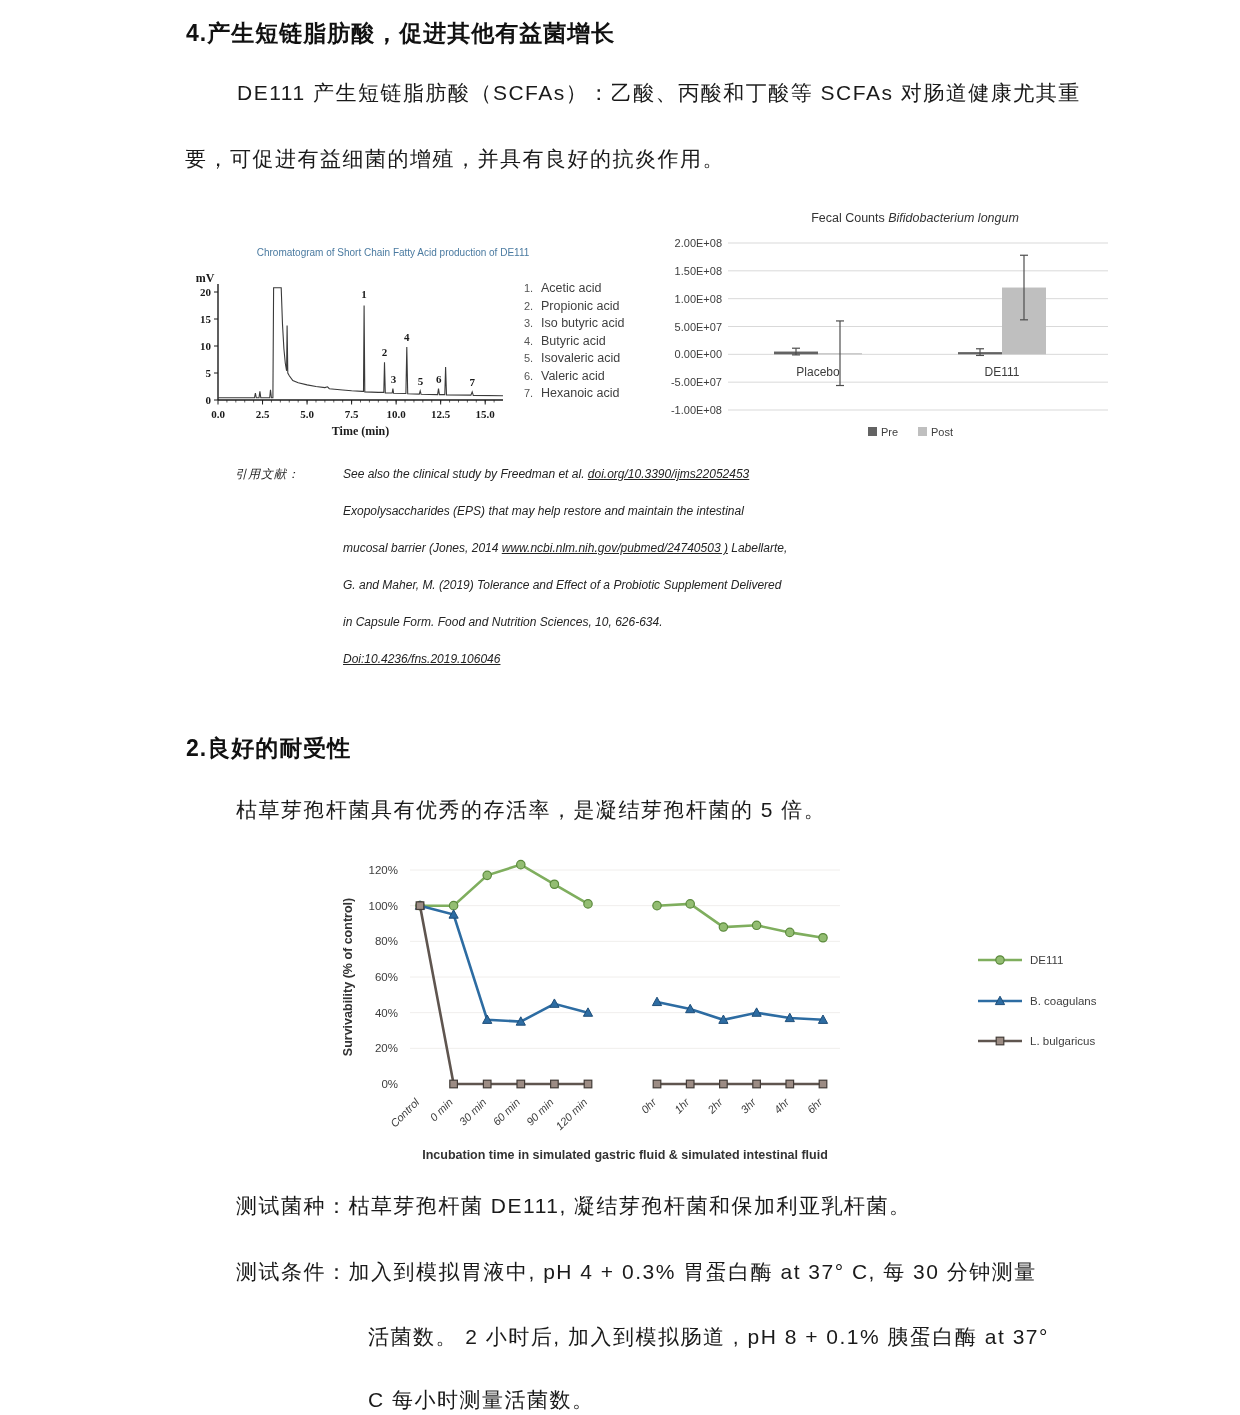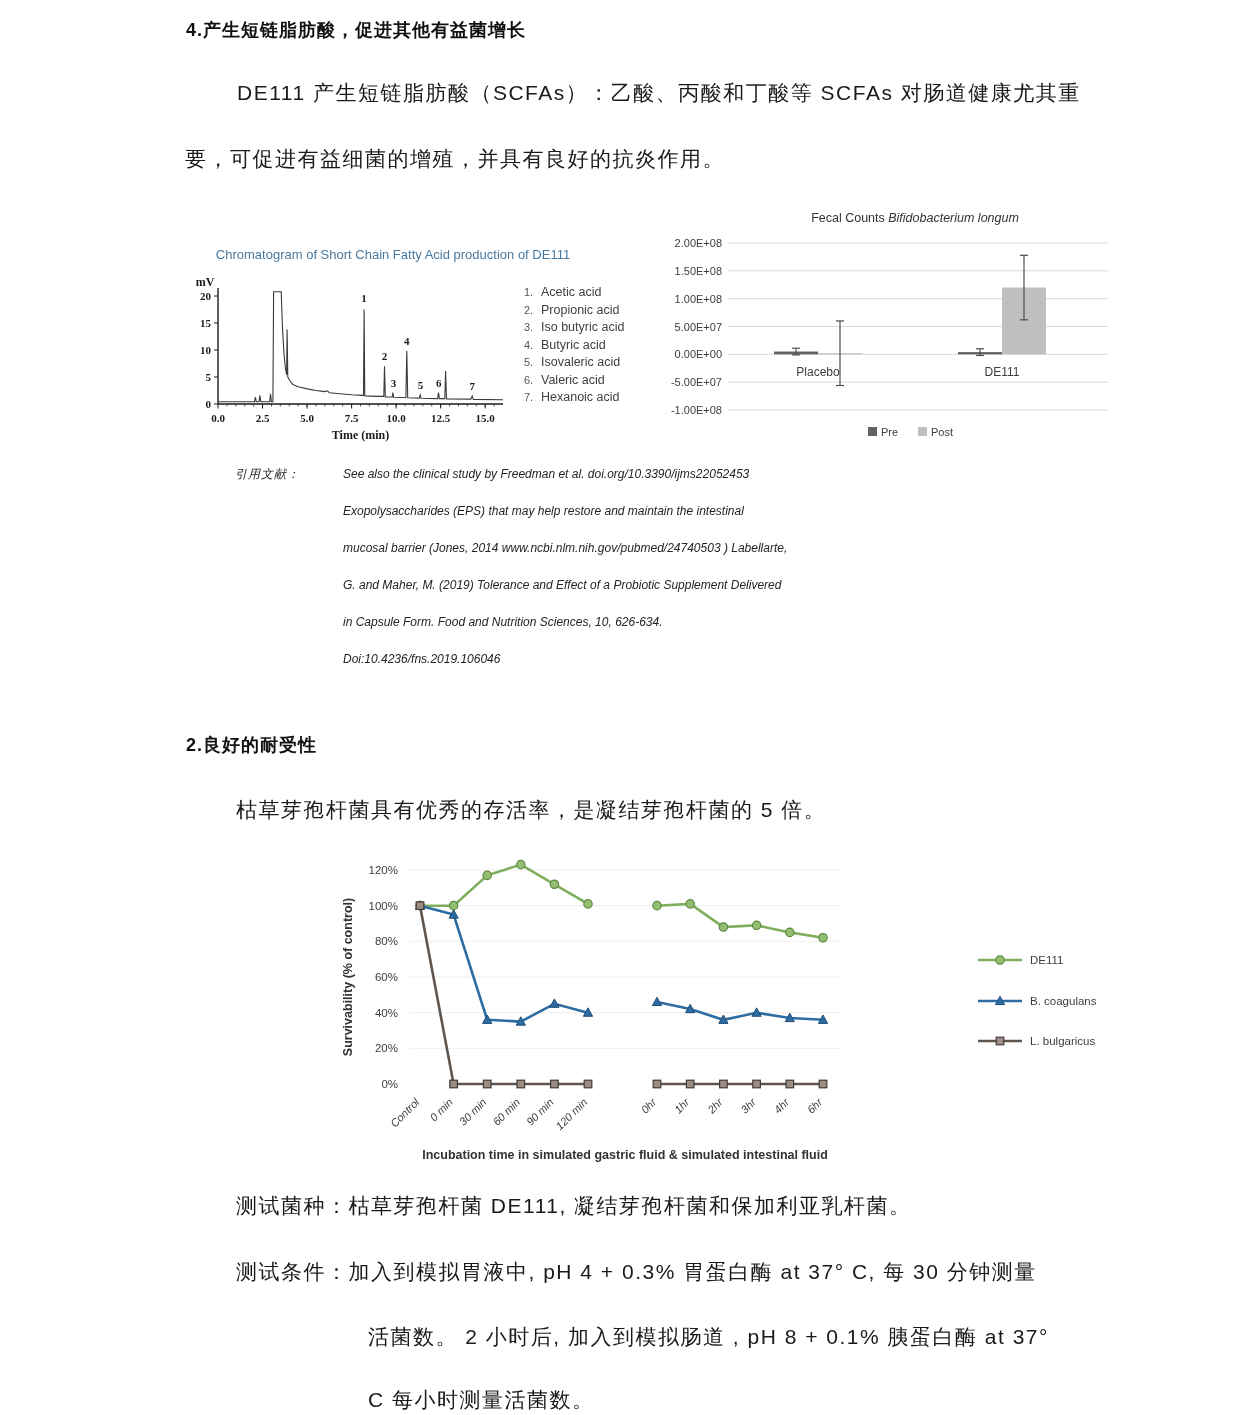--- a/index.html
+++ b/index.html
@@ -1,41 +1,41 @@
 <!DOCTYPE html>
 <html><head>
 <meta charset="utf-8">
 <style>
   html,body{margin:0;padding:0;background:#fff;}
   .page{position:relative;width:1240px;height:1415px;background:#ffffff;overflow:hidden;
         font-family:"Liberation Sans","DejaVu Sans",sans-serif;color:#1d1d1d;}
-  .h-sec{position:absolute;margin:0;font-size:18px;font-weight:bold;letter-spacing:1px;color:#111;}
+  .h-sec{position:absolute;margin:0;font-size:23px;font-weight:bold;letter-spacing:1px;color:#111;}
   .h4{left:186px;top:18px;}
   .h5{left:186px;top:733px;}
   .para{position:absolute;margin:0;font-size:21px;letter-spacing:1.5px;color:#1a1a1a;}
   .p4{left:185px;top:60px;width:940px;line-height:66px;text-indent:52px;}
   .p5{left:236px;top:796px;white-space:nowrap;}
   
   .chrom-block{position:absolute;left:188px;top:205px;width:470px;}
-  .chrom-title{margin:42px 0 0 20px;width:370px;text-align:center;font-size:13px;color:#4a7aa0;}
+  .chrom-title{margin:42px 0 0 20px;width:370px;text-align:center;font-size:10px;color:#4a7aa0;}
   .chrom-row{display:flex;margin-top:12px;}
   .chrom-legend{padding-top:10px;padding-left:16px;font-size:12.5px;color:#3f3f3f;line-height:17.5px;white-space:nowrap;}
   .chrom-legend .num{display:inline-block;width:17px;font-size:11px;color:#555;}
   #chrom-svg text{font-family:"Liberation Serif","DejaVu Serif",serif;font-size:11px;font-weight:bold;fill:#1a1a1a;}
   #chrom-svg text.xl{font-size:12px;}
   
   #bar-svg{position:absolute;left:650px;top:205px;}
   #bar-svg text{font-family:"Liberation Sans",sans-serif;font-size:11px;fill:#3d3d3d;}
   #bar-svg text.title{font-size:12.5px;fill:#333;}
   #bar-svg text.cat{font-size:12px;}
   
   .citation{position:absolute;left:235px;top:456px;display:flex;font-style:italic;font-size:12px;line-height:37px;color:#242424;}
   .cite-label{width:108px;flex:none;letter-spacing:1px;}
   .cite-lines{width:800px;}
-  .cite-lines .u{text-align:center;}
+  .cite-lines .u{text-decoration:underline;text-align:center;}
   
   #line-svg{position:absolute;left:330px;top:843px;}
   #line-svg text{font-family:"Liberation Sans",sans-serif;font-size:11.5px;fill:#3d3d3d;}
   #line-svg text.bold{font-weight:bold;font-size:12.5px;fill:#333;}
   #line-svg text.tick{font-style:italic;font-size:11px;}
   
   .ti{position:absolute;font-size:21px;letter-spacing:1.5px;white-space:nowrap;color:#1a1a1a;}
   .ti1{left:236px;top:1192px;}
   .ti2{left:236px;top:1258px;}
   .ti3{left:368px;top:1323px;}

